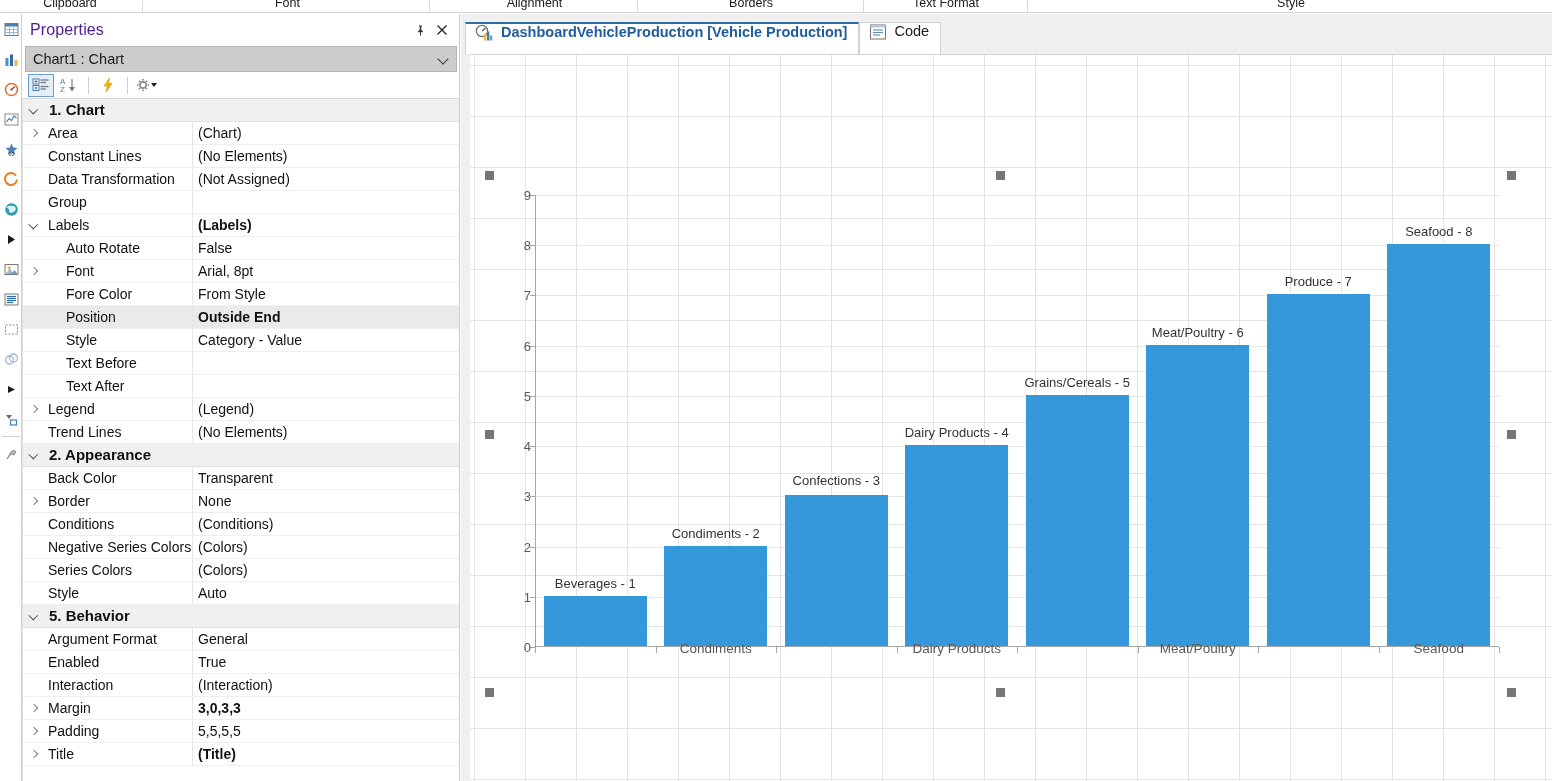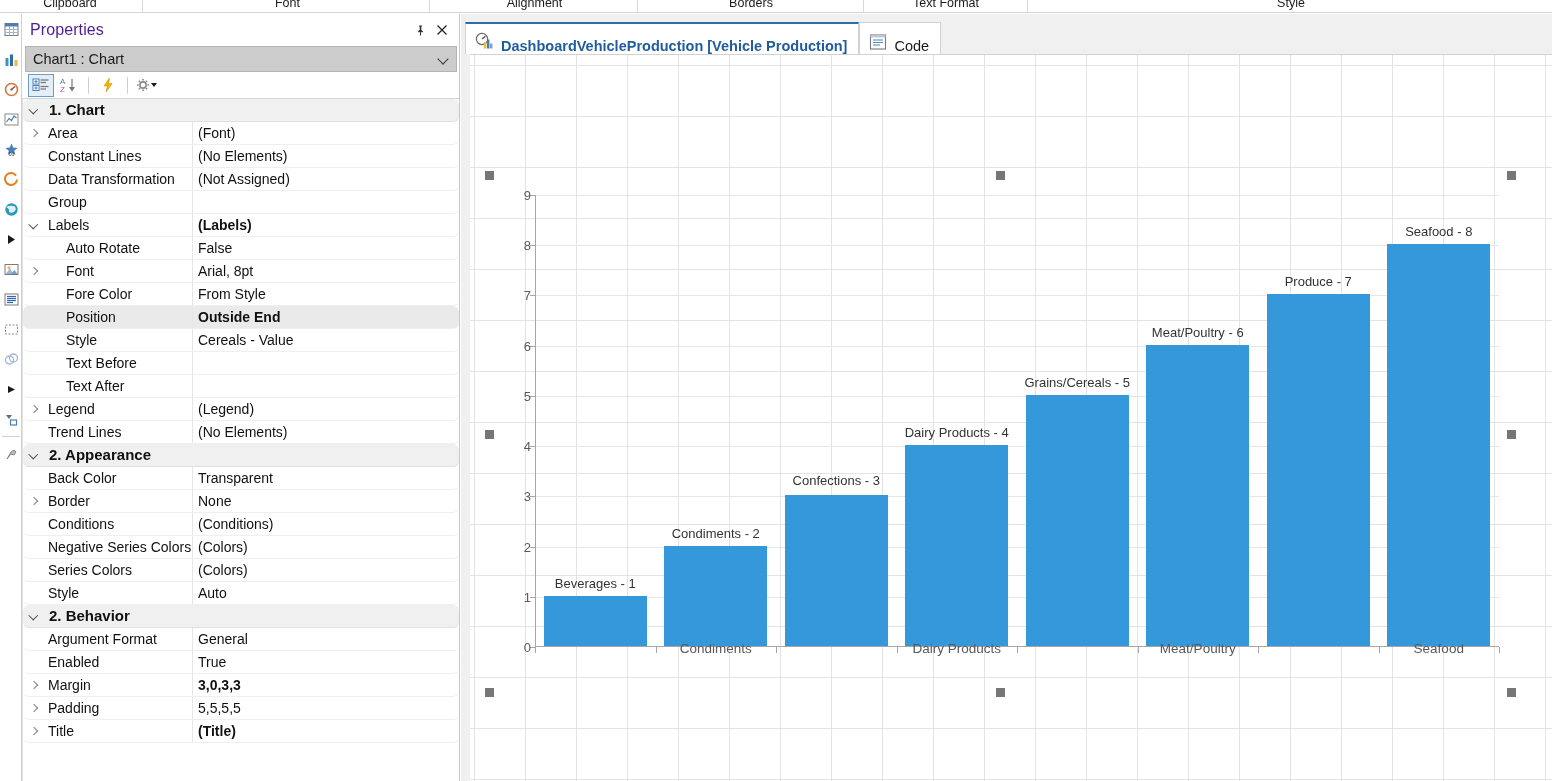--- a/index.html
+++ b/index.html
@@ -108,21 +108,20 @@
     flex: 1; overflow: hidden;
     border-left: 1px solid #e2e2e2;
   }
   .pg-row {
     display: flex; align-items: flex-end;
     height: 23px;
     border-bottom: 1px solid #efefef;
     font-size: 14px;
     color: #111;
     cursor: default;
-    border-radius: 6px;
   }
   .pg-row.category {
     background: #f0f0f0;
     font-weight: bold;
     border-bottom: 1px solid #e0e0e0;
   }
   .pg-row.selected-row { background: #eaeaea; }
   .pg-expander {
     width: 22px; min-width: 22px; height: 100%;
     display: flex; align-items: center; justify-content: center;
@@ -172,21 +171,21 @@
   }
   .doc-tabs {
     position: absolute; left: 0; top: 0;
     width: 1091px; height: 40px;
     background: #f0f0f0;
     display: flex; align-items: flex-end;
     padding-left: 4px;
   }
   .doc-tab {
     height: 32px;
-    display: flex; align-items: flex-end; gap: 7px;
+    display: flex; align-items: flex-start; gap: 7px;
     padding: 0 11px 0 9px;
     background: #ffffff;
     border: 1px solid #d2d2d2;
     border-bottom: none;
     cursor: pointer;
     font-size: 14.5px;
   }
   .doc-tab.active {
     border-top: 2px solid #2a6ea5;
     color: #1f5c9e;
@@ -473,21 +472,21 @@
           <div class="pg-expander">
             <span class="arrow-d"></span>
           </div>
           <div class="pg-name">1. Chart</div>
         </div>
         <div class="pg-row">
           <div class="pg-expander">
             <span class="arrow-r"></span>
           </div>
           <div class="pg-name">Area</div>
-          <div class="pg-value">(Font)</div>
+          <div class="pg-value">(Chart)</div>
         </div>
         <div class="pg-row">
           <div class="pg-expander"></div>
           <div class="pg-name">Constant Lines</div>
           <div class="pg-value">(No Elements)</div>
         </div>
         <div class="pg-row">
           <div class="pg-expander"></div>
           <div class="pg-name">Data Transformation</div>
           <div class="pg-value">(Not Assigned)</div>
@@ -522,21 +521,21 @@
           <div class="pg-value">From Style</div>
         </div>
         <div class="pg-row selected-row">
           <div class="pg-expander"></div>
           <div class="pg-name indent1">Position</div>
           <div class="pg-value bold">Outside End</div>
         </div>
         <div class="pg-row">
           <div class="pg-expander"></div>
           <div class="pg-name indent1">Style</div>
-          <div class="pg-value">Cereals - Value</div>
+          <div class="pg-value">Category - Value</div>
         </div>
         <div class="pg-row">
           <div class="pg-expander"></div>
           <div class="pg-name indent1">Text Before</div>
           <div class="pg-value"></div>
         </div>
         <div class="pg-row">
           <div class="pg-expander"></div>
           <div class="pg-name indent1">Text After</div>
           <div class="pg-value"></div>
@@ -588,31 +587,36 @@
         </div>
         <div class="pg-row">
           <div class="pg-expander"></div>
           <div class="pg-name">Style</div>
           <div class="pg-value">Auto</div>
         </div>
         <div class="pg-row category">
           <div class="pg-expander">
             <span class="arrow-d"></span>
           </div>
-          <div class="pg-name">2. Behavior</div>
+          <div class="pg-name">5. Behavior</div>
         </div>
         <div class="pg-row">
           <div class="pg-expander"></div>
           <div class="pg-name">Argument Format</div>
           <div class="pg-value">General</div>
         </div>
         <div class="pg-row">
           <div class="pg-expander"></div>
           <div class="pg-name">Enabled</div>
           <div class="pg-value">True</div>
+        </div>
+        <div class="pg-row">
+          <div class="pg-expander"></div>
+          <div class="pg-name">Interaction</div>
+          <div class="pg-value">(Interaction)</div>
         </div>
         <div class="pg-row">
           <div class="pg-expander">
             <span class="arrow-r"></span>
           </div>
           <div class="pg-name">Margin</div>
           <div class="pg-value bold">3,0,3,3</div>
         </div>
         <div class="pg-row">
           <div class="pg-expander">

